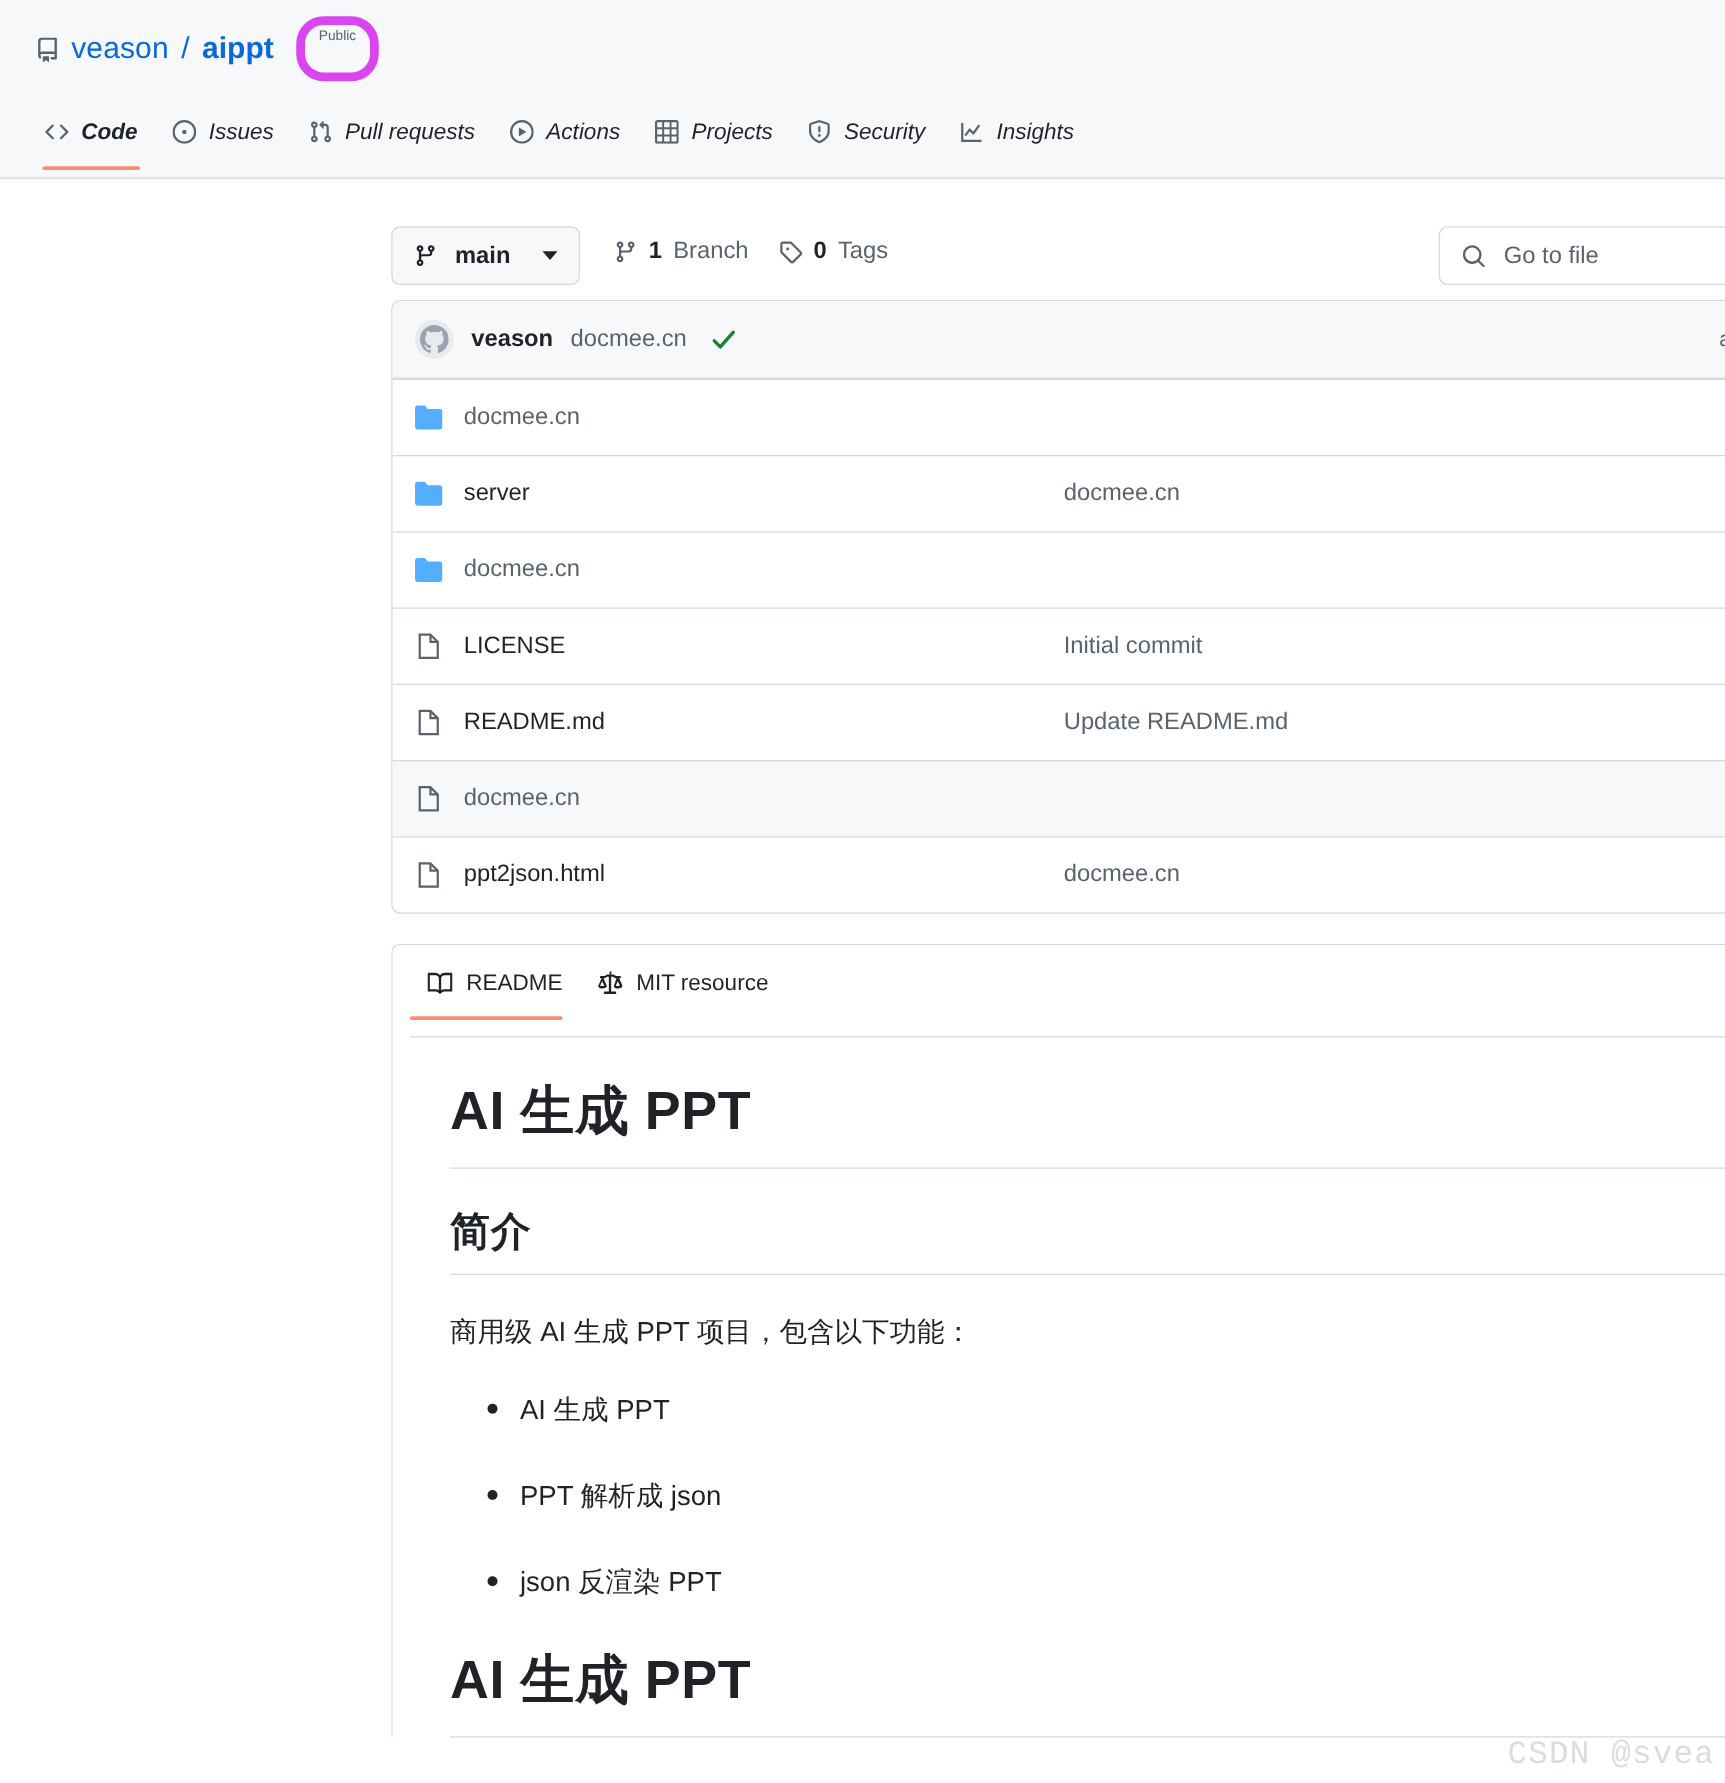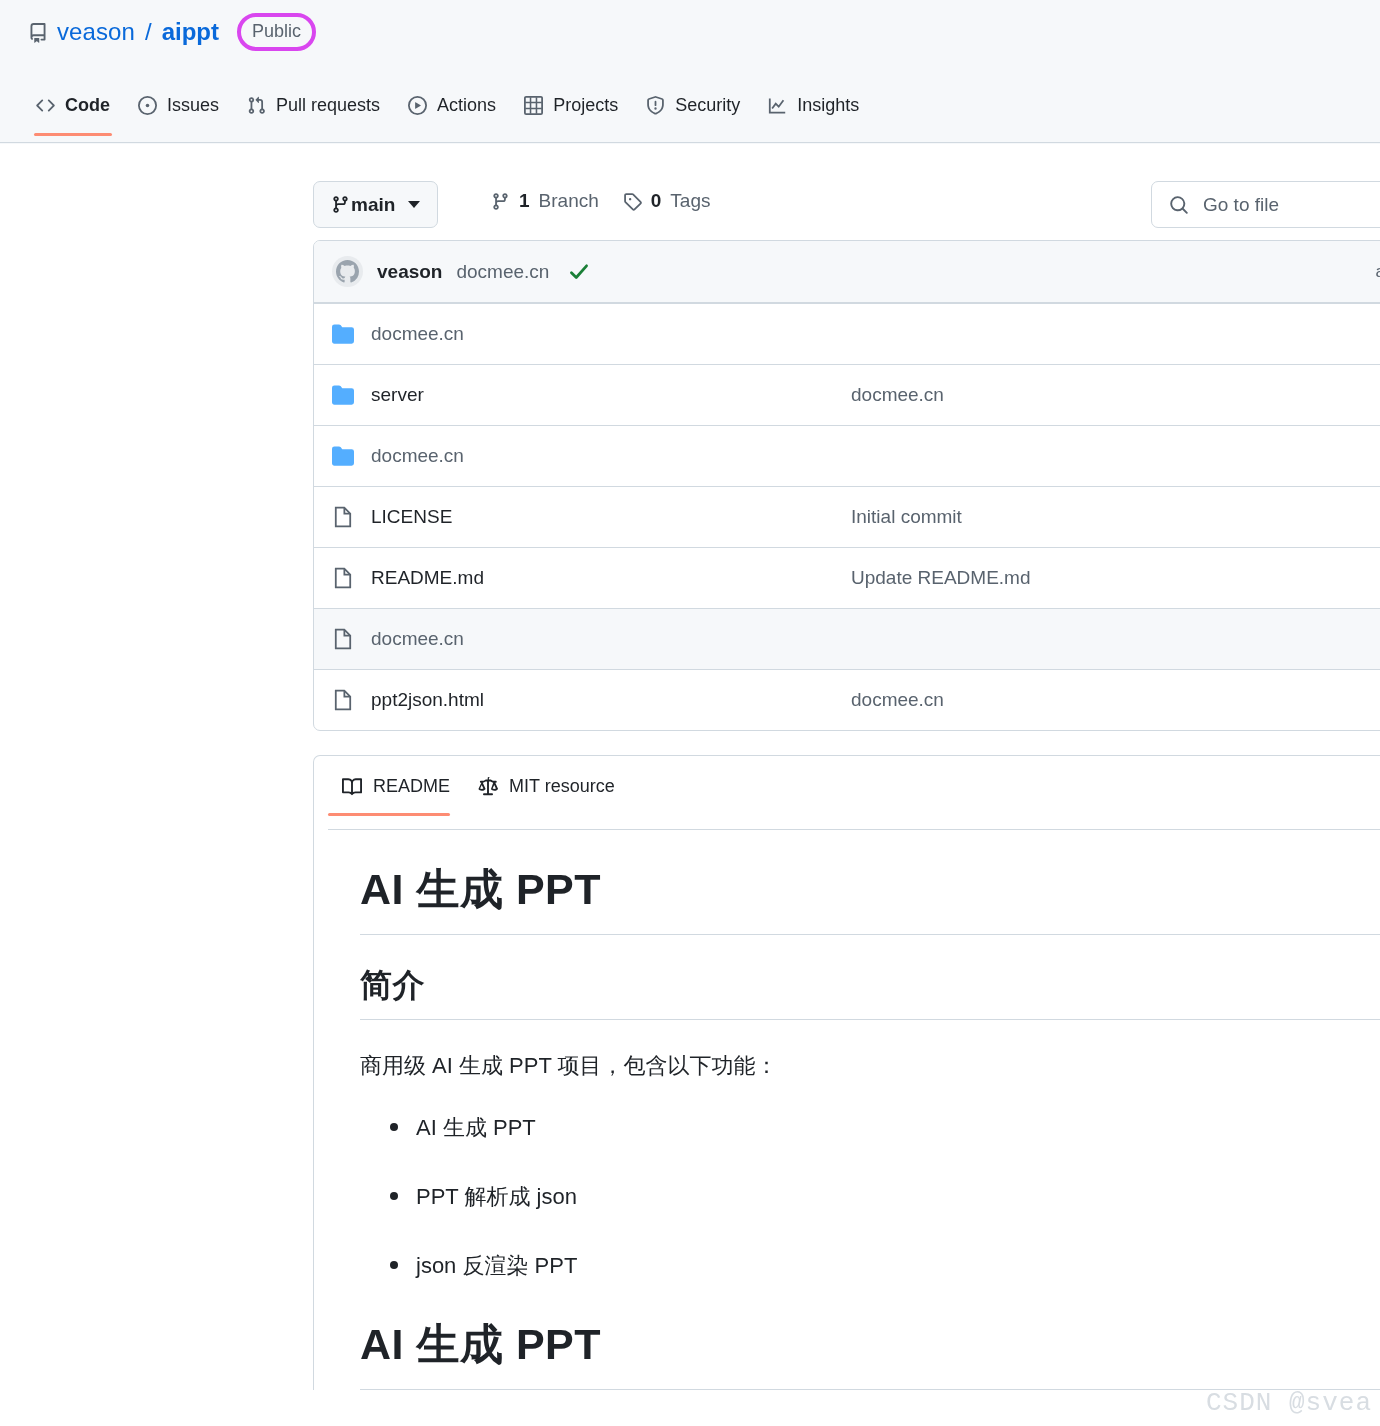--- a/index.html
+++ b/index.html
@@ -44,36 +44,37 @@
     color: #0969da;
     margin: 0 1px;
   }
   .repo-name {
     font-size: 24px;
     color: #0969da;
     font-weight: bold;
   }
   .visibility-badge {
     margin-left: 9px;
-    border: 4px solid #d946ef;
+    border: 7px solid #d946ef;
     border-radius: 2em;
-    padding: 2px 11px 3px;
-    font-size: 18px;
+    padding: 2px 11px 21px;
+    font-size: 11px;
     color: #59636e;
     line-height: 1.4;
     background: transparent;
   }
 
   
   .nav-tabs {
     position: absolute;
     left: 22px; top: 90px;
     display: flex;
     align-items: flex-start;
     gap: 0;
+    font-style: italic;
   }
   .nav-tab {
     display: flex;
     align-items: center;
     gap: 10px;
     padding: 5px 14px 20px;
     font-size: 18px;
     color: #1f2328;
     position: relative;
     white-space: nowrap;
@@ -111,21 +112,21 @@
   
   .branch-bar {
     position: relative;
     height: 96px;
   }
   .branch-btn {
     position: absolute;
     left: 0; top: 37px;
     display: flex;
     align-items: center;
-    gap: 1px;
+    gap: 14px;
     height: 47px;
     padding: 0 17px;
     border: 1px solid #d1d9e0;
     border-radius: 7px;
     background: #f6f8fa;
   }
   .branch-btn .ico { width: 19px; height: 19px; color: #1f2328; display:block; flex:none; }
   .branch-btn .label { font-size: 19px; font-weight: bold; }
   .caret {
     width: 0; height: 0;

